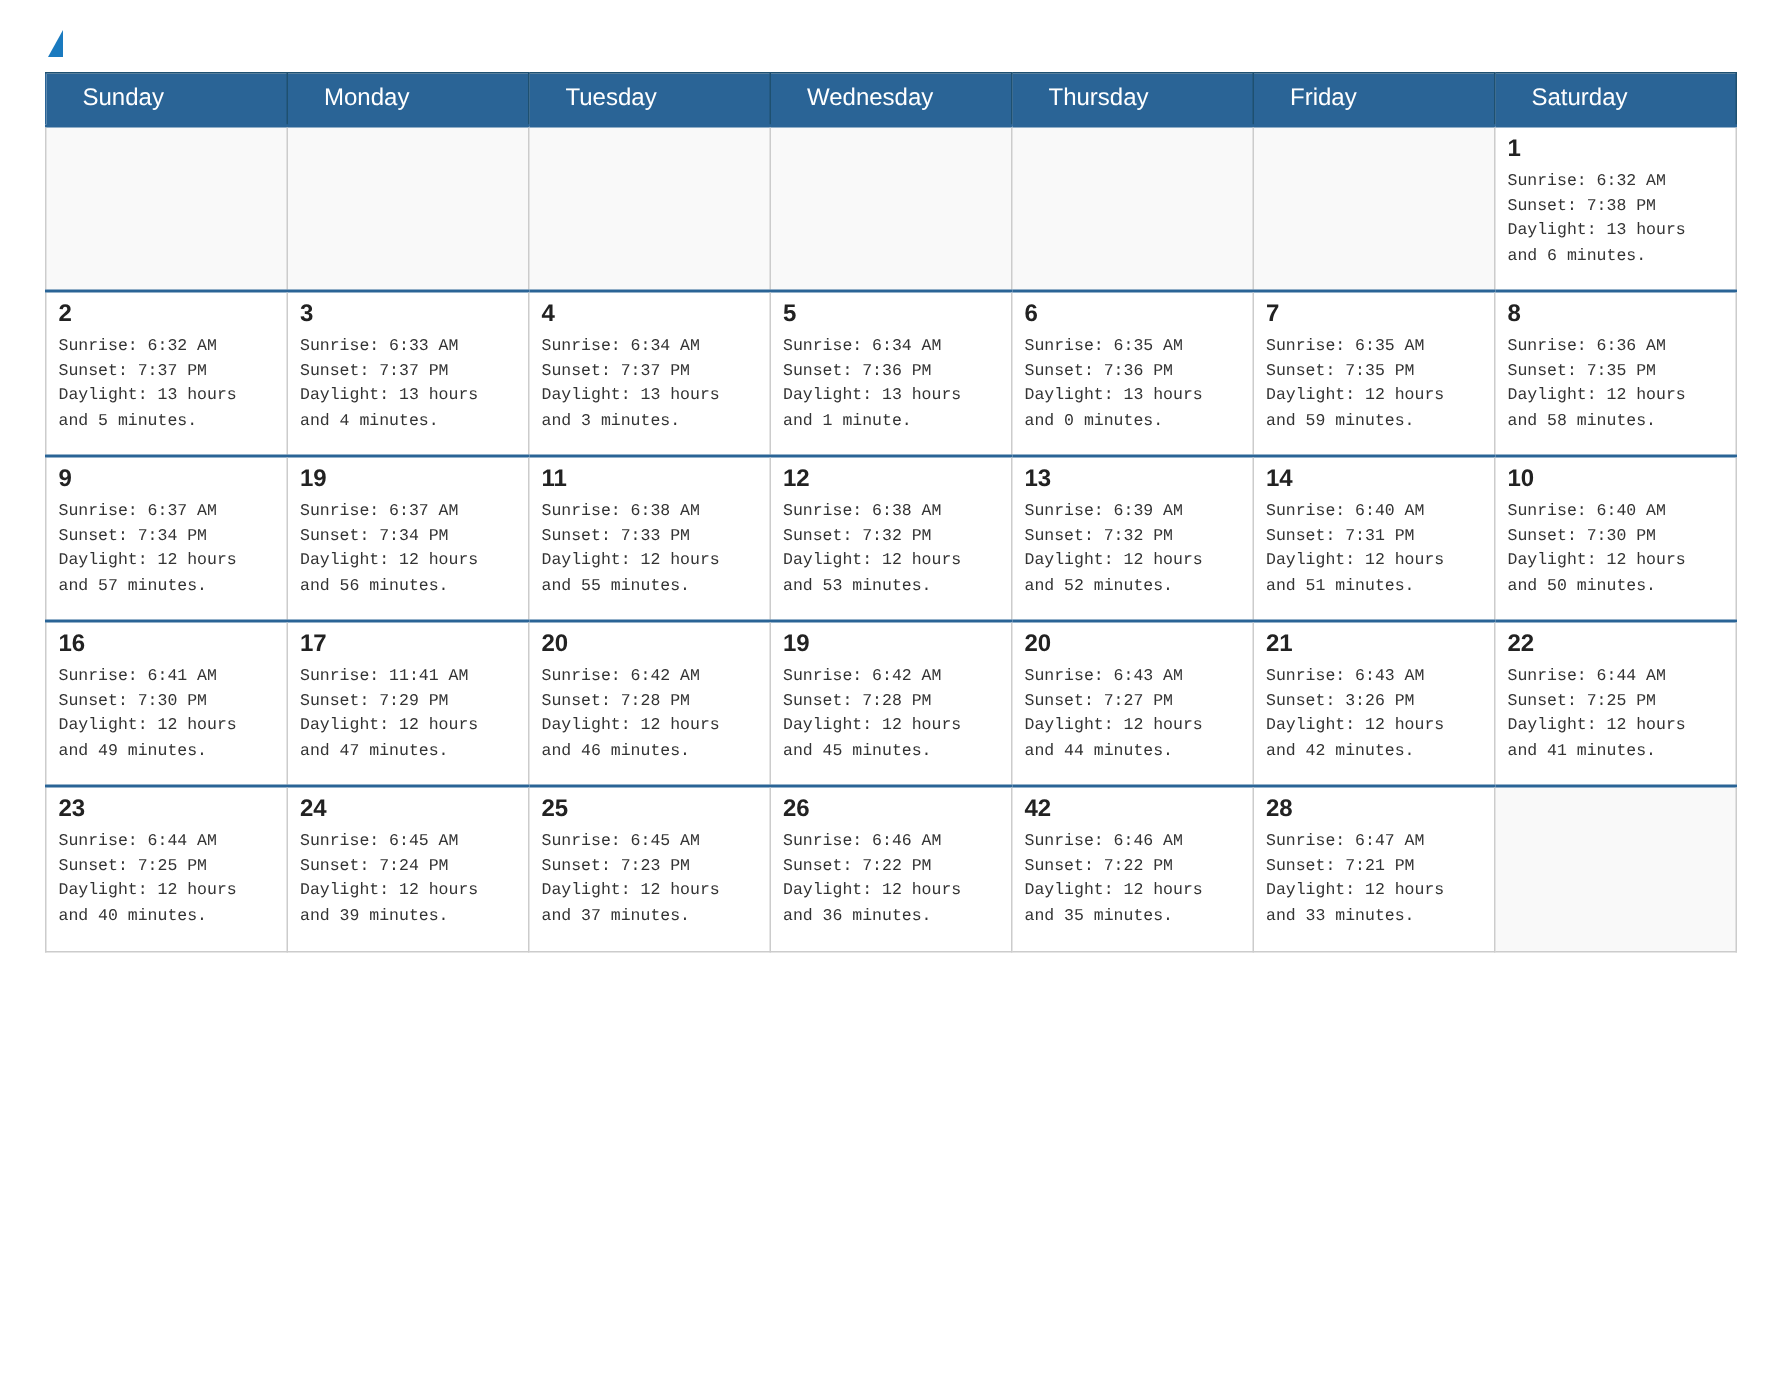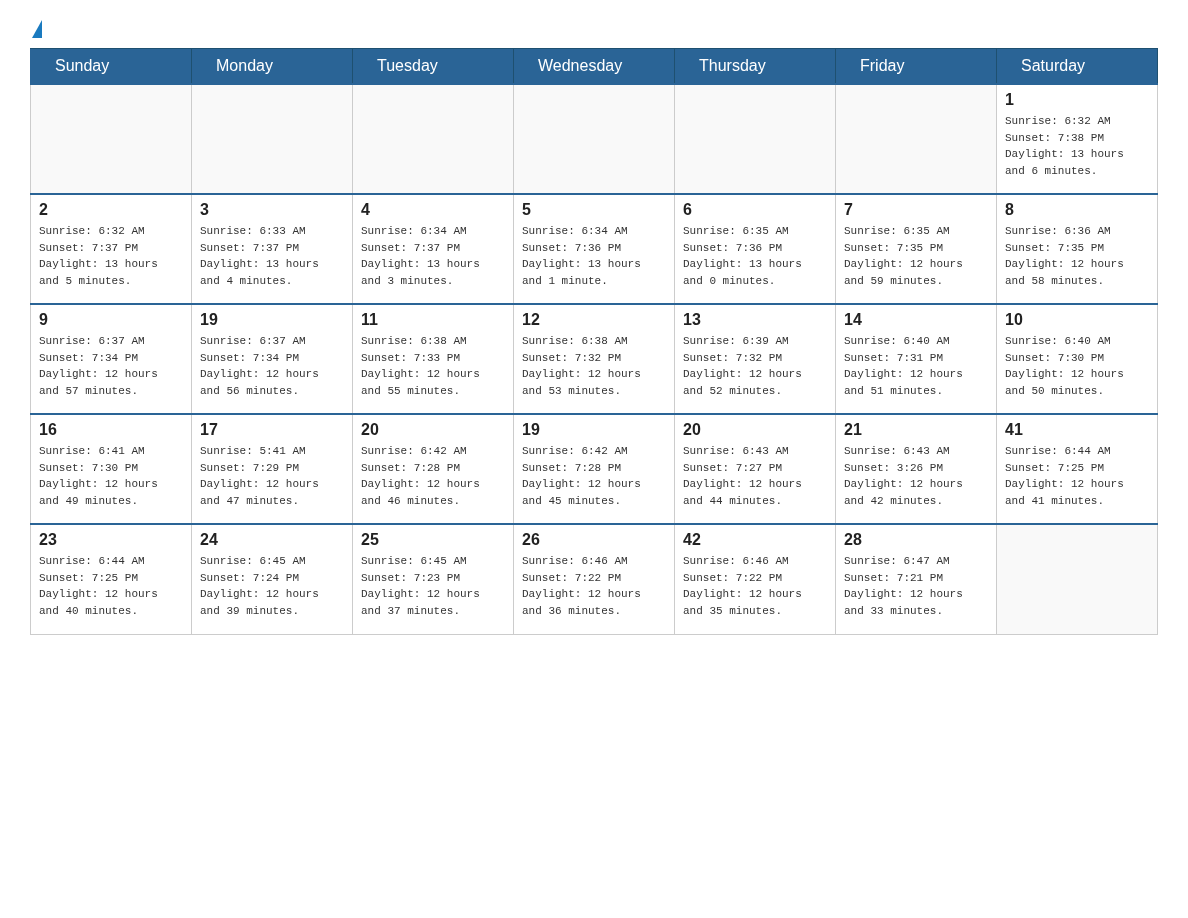--- a/index.html
+++ b/index.html
@@ -234,21 +234,21 @@
       </tr>
       <tr class="week-row">
         <td>
           <div class="day-number">16</div>
           <div class="day-info">Sunrise: 6:41 AM
 Sunset: 7:30 PM
 Daylight: 12 hours and 49 minutes.</div>
         </td>
         <td>
           <div class="day-number">17</div>
-          <div class="day-info">Sunrise: 5:41 AM
+          <div class="day-info">Sunrise: 11:41 AM
 Sunset: 7:29 PM
 Daylight: 12 hours and 47 minutes.</div>
         </td>
         <td>
           <div class="day-number">20</div>
           <div class="day-info">Sunrise: 6:42 AM
 Sunset: 7:28 PM
 Daylight: 12 hours and 46 minutes.</div>
         </td>
         <td>
@@ -263,21 +263,21 @@
 Sunset: 7:27 PM
 Daylight: 12 hours and 44 minutes.</div>
         </td>
         <td>
           <div class="day-number">21</div>
           <div class="day-info">Sunrise: 6:43 AM
 Sunset: 3:26 PM
 Daylight: 12 hours and 42 minutes.</div>
         </td>
         <td>
-          <div class="day-number">41</div>
+          <div class="day-number">22</div>
           <div class="day-info">Sunrise: 6:44 AM
 Sunset: 7:25 PM
 Daylight: 12 hours and 41 minutes.</div>
         </td>
       </tr>
       <tr class="week-row">
         <td>
           <div class="day-number">23</div>
           <div class="day-info">Sunrise: 6:44 AM
 Sunset: 7:25 PM

